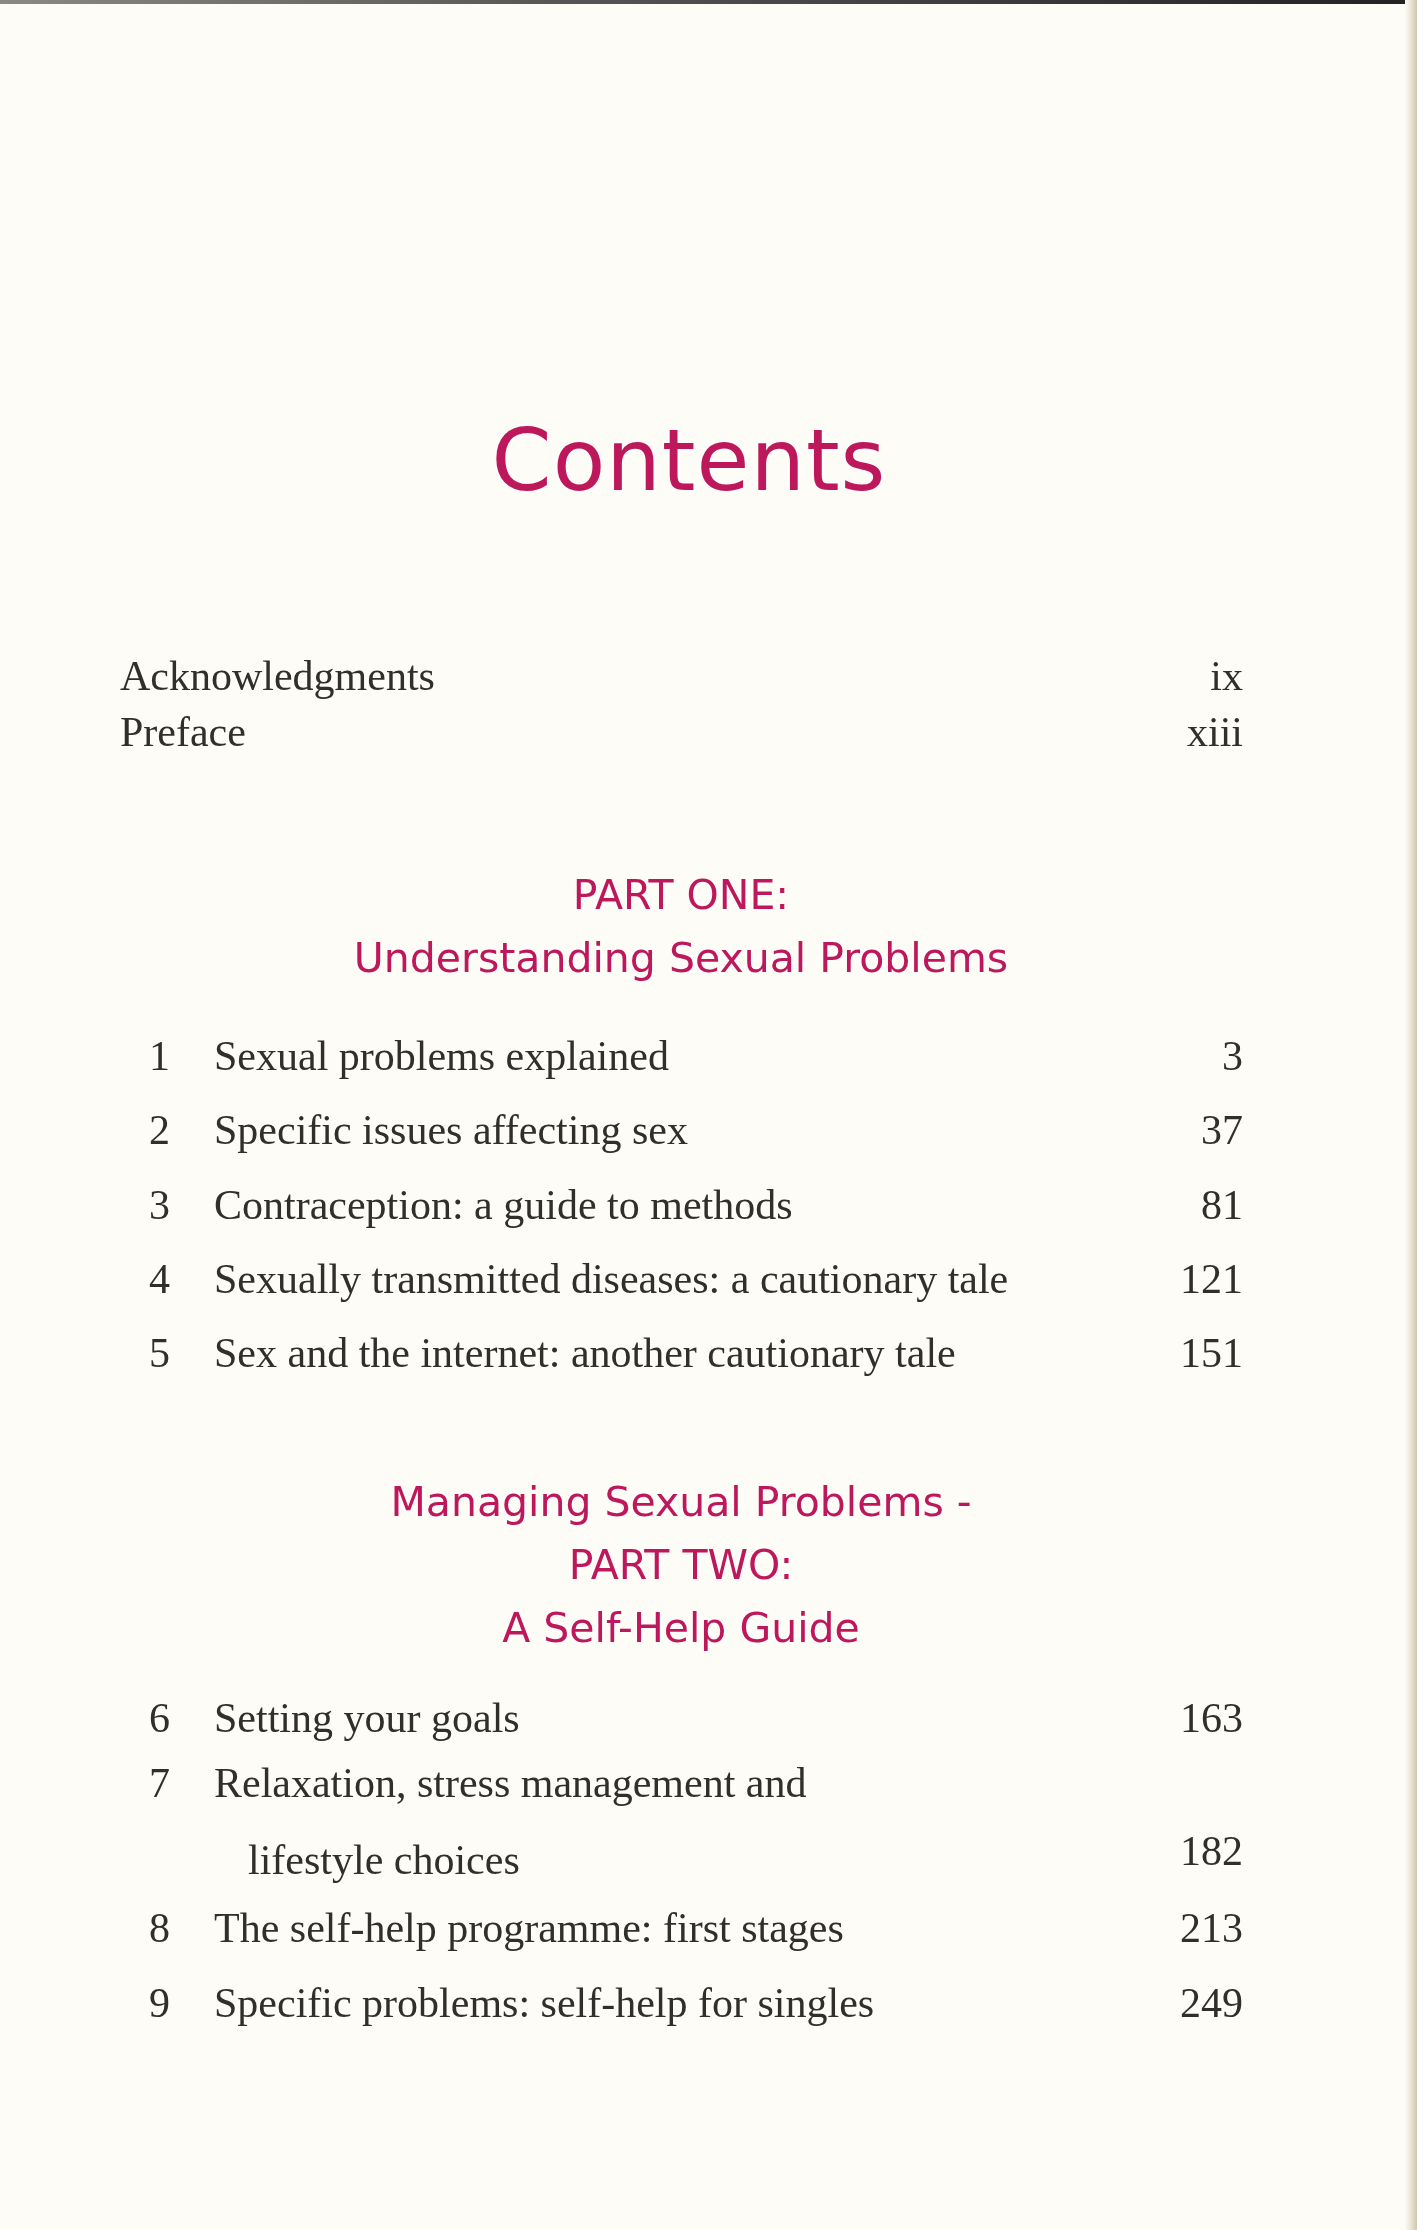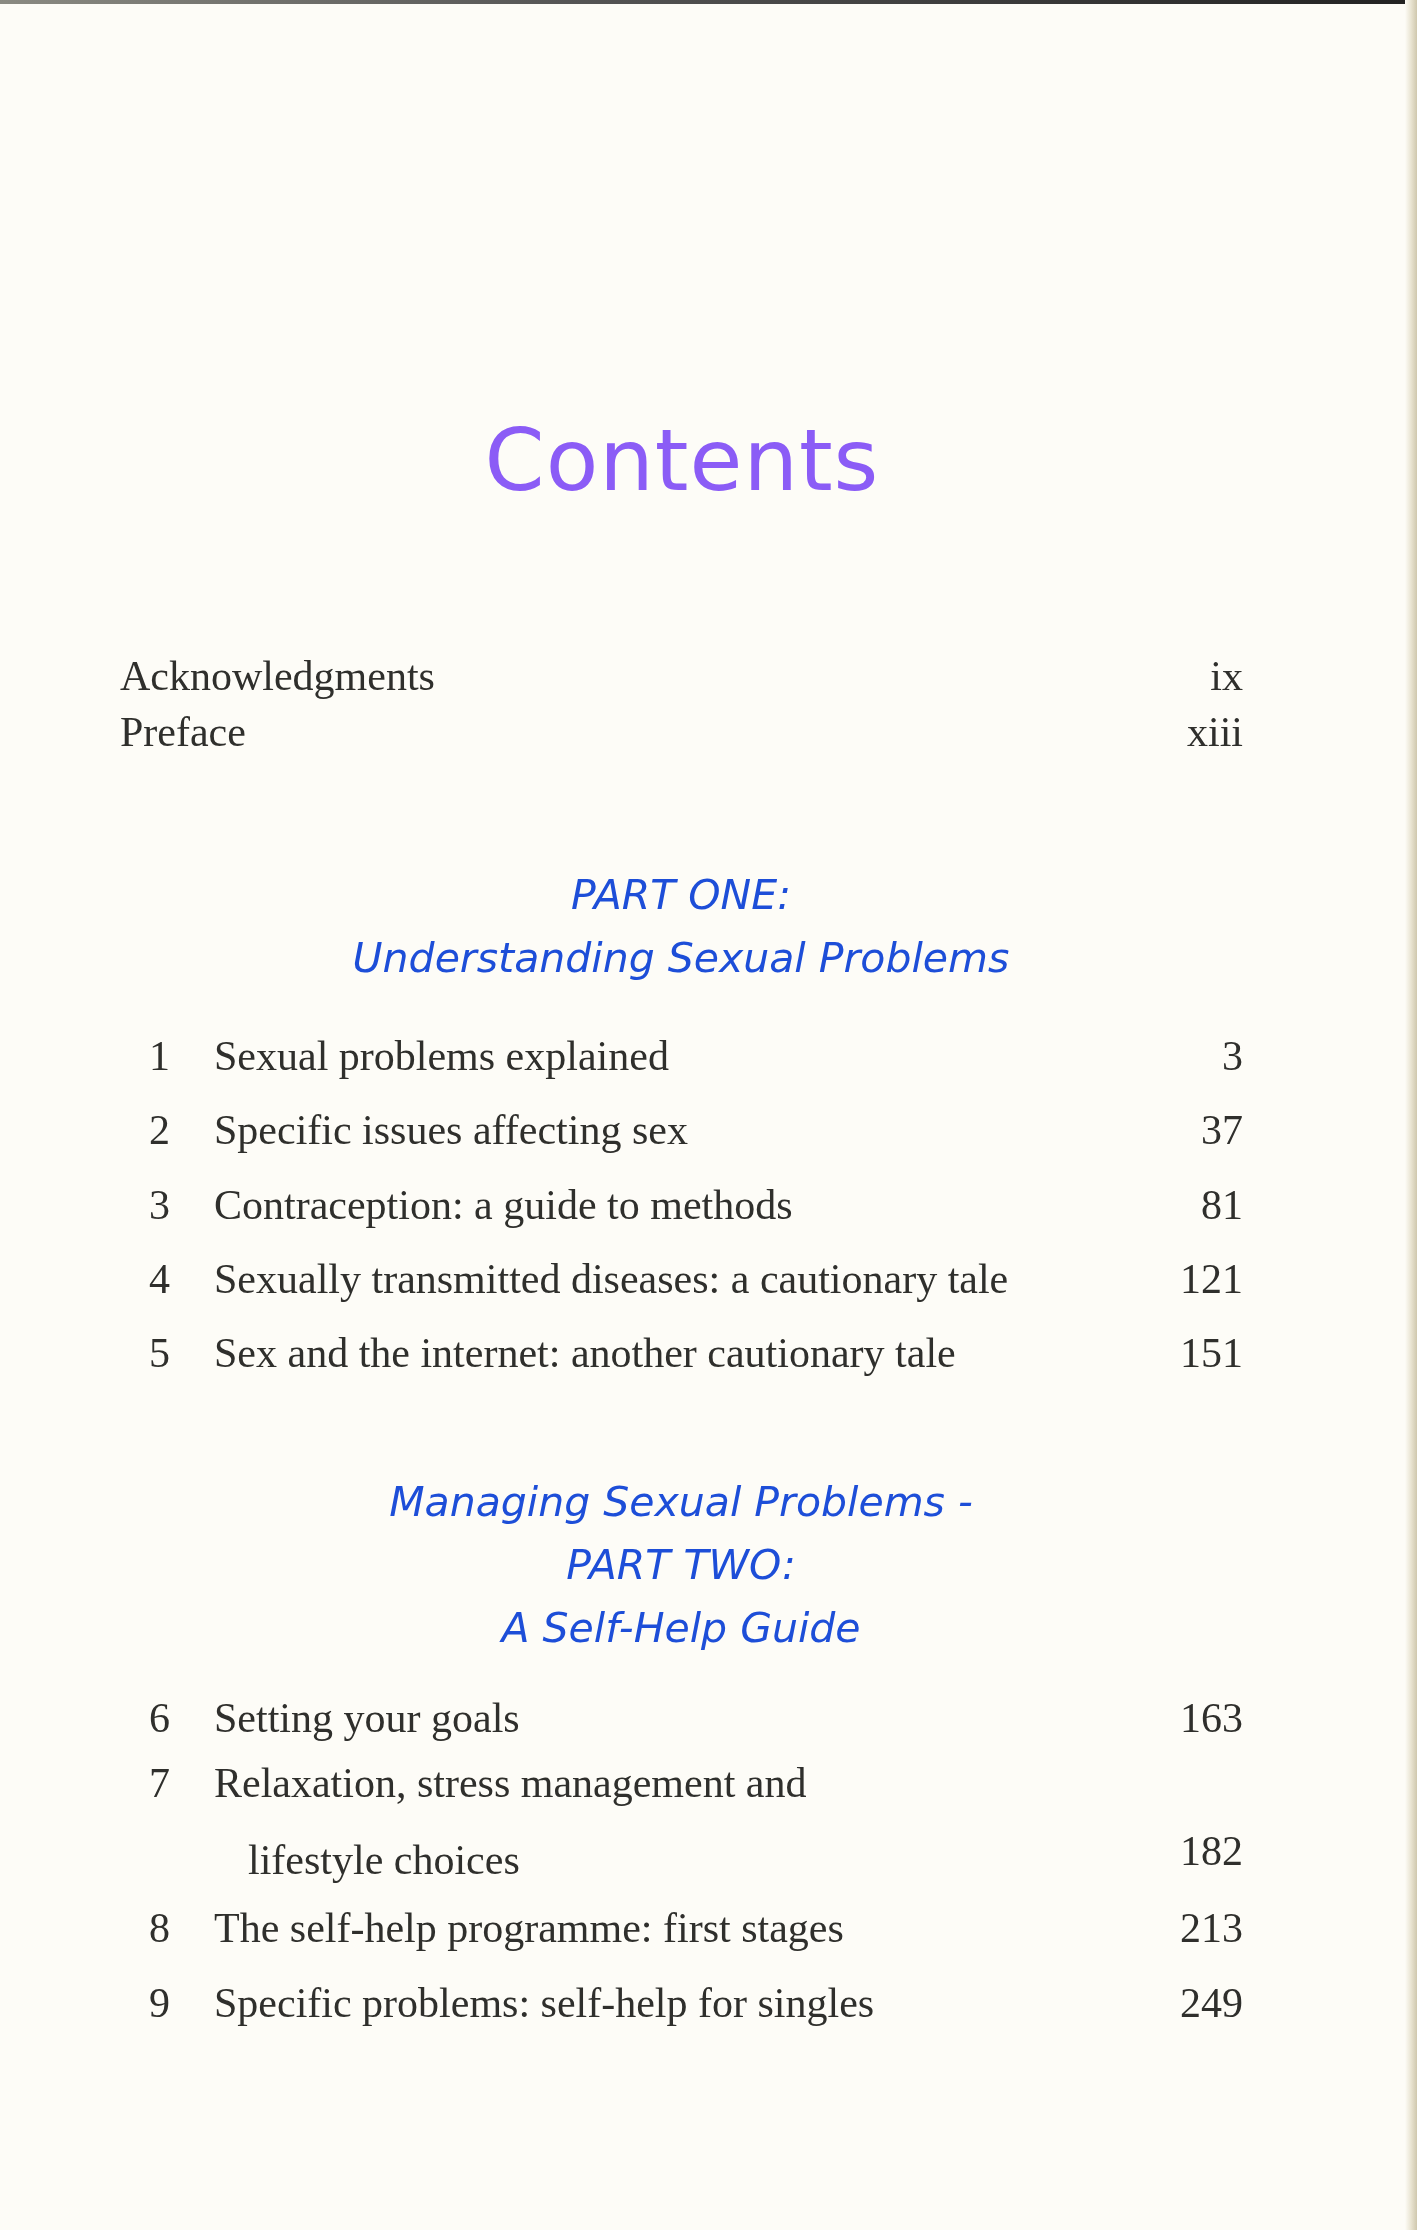--- a/index.html
+++ b/index.html
@@ -15,32 +15,32 @@
     .rightedge {
       position: absolute; right: 0; top: 0; width: 12px; height: 2230px;
       background: linear-gradient(90deg, #fdfcf7 0%, #e9e4d2 50%, #cfc7ad 100%);
     }
     .page { position: absolute; left: 0; top: 0; width: 1417px; height: 2230px; color: #2f2f2c; }
 
     .sans { font-family: "DejaVu Sans", sans-serif; font-weight: normal; }
     .serif { font-family: "Liberation Serif", serif; }
 
     .title {
-      position: absolute; left: 1px; width: 1362px; text-align: center;
+      position: absolute; left: 8px; width: 1362px; text-align: center;
       top: 400px; font-size: 86px; line-height: 120px; letter-spacing: 1px;
-      color: #8b5cf6;
+      color: #be185d;
     }
 
     .fm-row { position: absolute; left: 120px; width: 1123px; height: 56px; }
     .fm-label { position: absolute; left: 0; bottom: 0; font-size: 42px; line-height: 56px; margin-top: 21px; }
     .fm-page  { position: absolute; right: 0; bottom: 0; font-size: 42px; line-height: 56px; }
 
     .part-head {
       position: absolute; left: 0; width: 1362px; text-align: center;
-      font-size: 41px; line-height: 63px; color: #1d4ed8; font-style: italic;
+      font-size: 41px; line-height: 63px; color: #be185d;
     }
     .part-head div { white-space: nowrap; }
 
     .ch-row { position: absolute; left: 130px; width: 1113px; }
     .ch-num  { position: absolute; left: 0; width: 40px; text-align: right; font-size: 42px; line-height: 56px; }
     .ch-title{ position: absolute; left: 84px; font-size: 42px; line-height: 56px; white-space: nowrap; }
     .ch-cont { position: absolute; left: 118px; font-size: 42px; line-height: 56px; white-space: nowrap; margin-top: 9px; }
     .ch-page { position: absolute; right: 0; font-size: 42px; line-height: 56px; text-align: right; }
   </style>
 </head>

